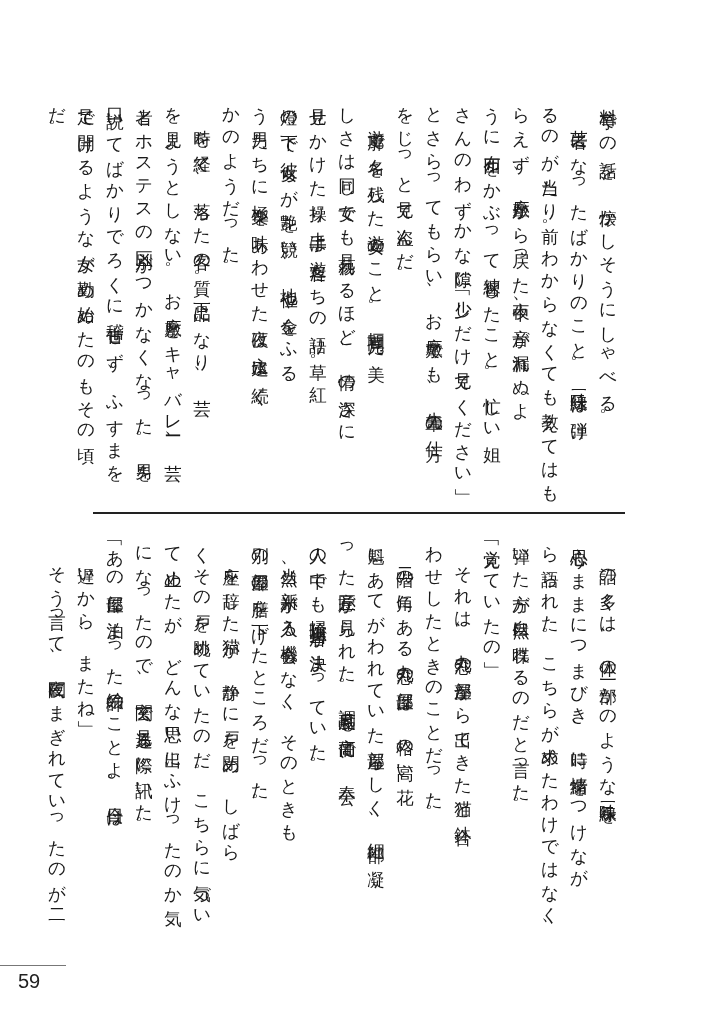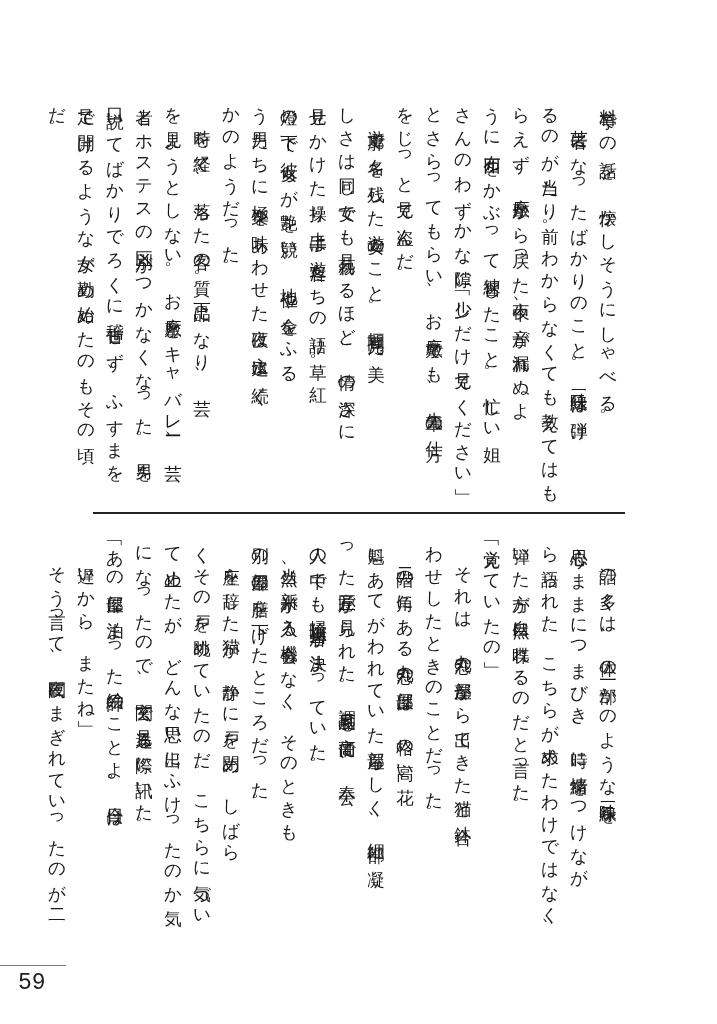--- a/index.html
+++ b/index.html
@@ -9,22 +9,22 @@
   .block.top    { top:95px;  right:95px; height:400px; }
   .block.bottom { top:534px; right:95px; height:396px; }
   .col { writing-mode:vertical-rl; text-orientation:upright;
          width:29px; font-size:17.5px; line-height:29px;
          letter-spacing:3.2px; white-space:nowrap; }
   .block.bottom .col { letter-spacing:2.4px; }
   .divider { position:absolute; left:93px; width:532px; top:512px; height:0;
              border-top:2px solid #222; }
   .footer-rule { position:absolute; left:0; width:66px; top:965px;
                  border-top:1px solid #777; }
-  .page-number { position:absolute; left:18px; top:970px; font-size:23px;
-                 font-family:Liberation Mono, monospace; color:#222; }
+  .page-number { position:absolute; left:18px; top:970px; font-size:20px;
+                 font-family:Liberation Sans, sans-serif; color:#222; }
 </style>
 </head>
 <body>
 
 <div class="block top">
   <div class="col">料亭での話を、懐かしそうにしゃべる。</div>
   <div class="col">　芸者になったばかりのこと。三味線は弾け</div>
   <div class="col">るのが当たり前。わからなくても教えてはも</div>
   <div class="col">らえず、座敷から戻った夜中、音が漏れぬよ</div>
   <div class="col">うに布団をかぶって練習したこと。忙しい姐</div>

